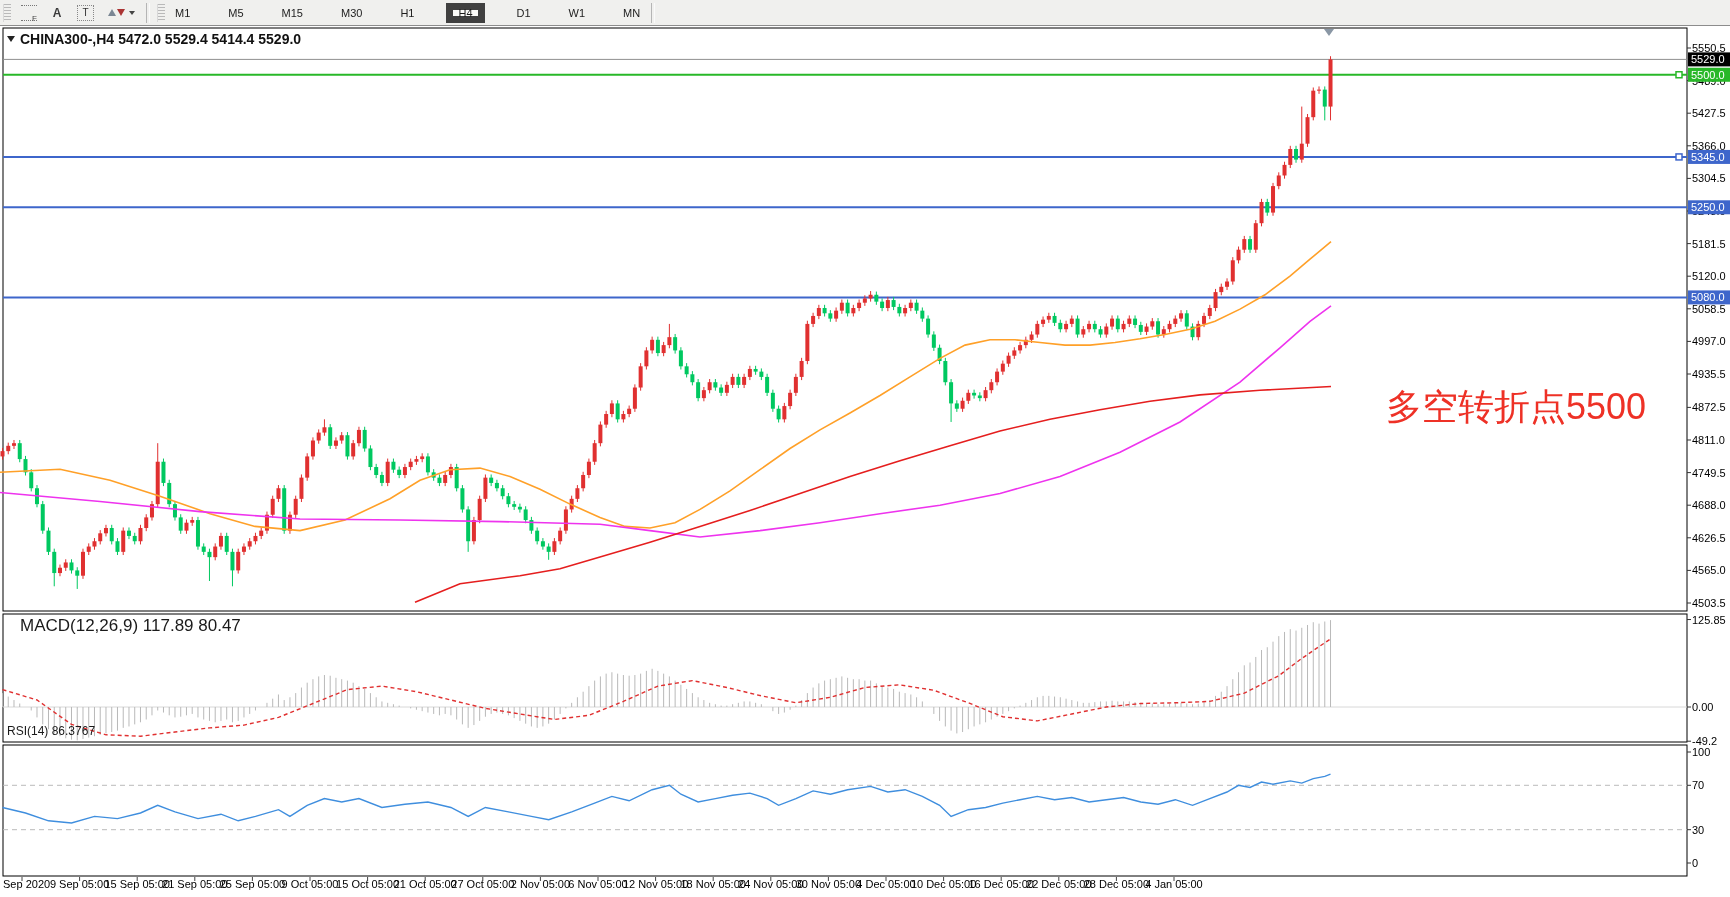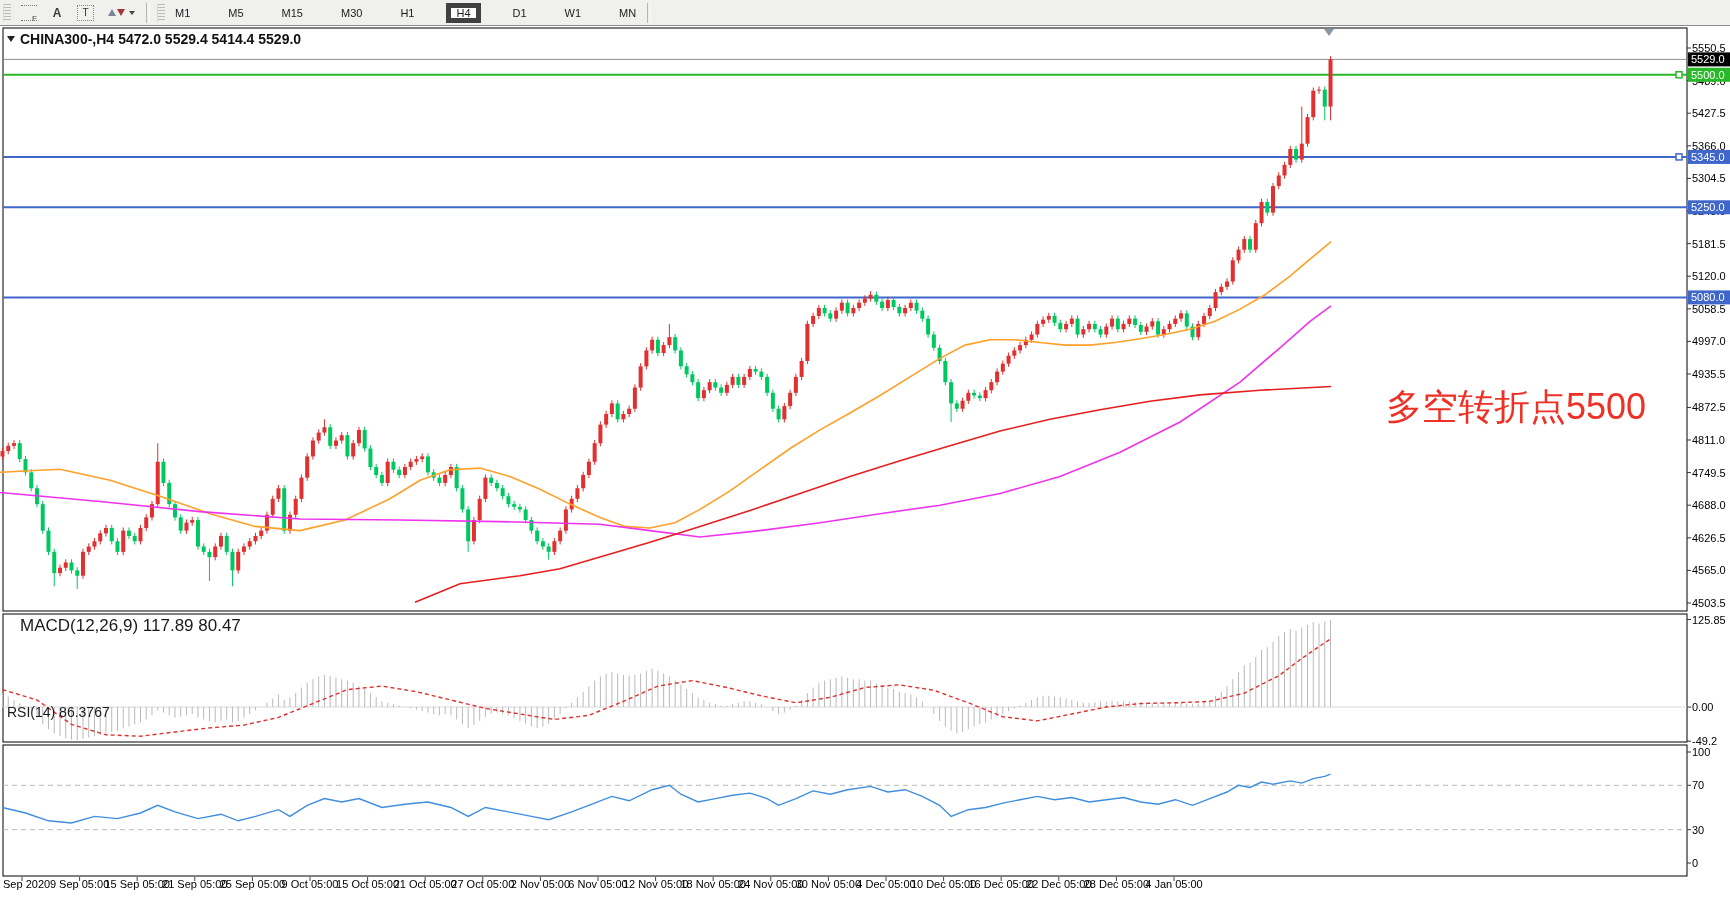--- a/index.html
+++ b/index.html
@@ -3,36 +3,36 @@
 <meta charset="utf-8">
 <style>
   html,body{margin:0;padding:0;background:#fff;font-family:"Liberation Sans",sans-serif;}
   #stage{position:relative;width:1730px;height:897px;overflow:hidden;background:#fff;}
   
   #toolbar{position:absolute;left:0;top:0;width:1730px;height:25px;background:#f0f0ee;
     border-bottom:1px solid #8c8c8c;display:flex;align-items:center;z-index:5;}
   .grip{width:7px;height:18px;margin:0 3px;background:repeating-linear-gradient(180deg,#b9b9b9 0 1px,#f0f0ee 1px 3px);border-left:1px solid #d8d8d8;}
   .tbtn{height:20px;min-width:24px;padding:0 5px;margin:0 1px;display:flex;align-items:center;justify-content:center;
     font-size:11px;color:#1c1c1c;background:transparent;border:1px solid transparent;box-sizing:border-box;cursor:default;}
-  .tbtn.active{background:#fbfbf9;border:5px solid #404040;}
+  .tbtn.active{background:#fbfbf9;border:7px solid #404040;}
   .sep{width:2px;height:20px;margin:0 4px;border-left:1px solid #b5b5b5;border-right:1px solid #fafafa;}
   .toolico{font-size:12px;font-weight:bold;color:#3c3c3c;}
   .fibbox{width:16px;height:14px;border-top:1px dotted #777;border-bottom:1px dotted #777;position:relative;font-size:8px;color:#444;}
   .fibbox span{position:absolute;right:0;bottom:-3px;}
   .tbox{width:15px;height:14px;border:1px dotted #888;font-size:10px;color:#333;display:flex;align-items:center;justify-content:center;}
   .arrowico{display:flex;align-items:center;}
   .arrowico .tri-up{width:0;height:0;border-left:4px solid transparent;border-right:4px solid transparent;border-bottom:7px solid #7a8794;margin-right:1px;}
   .arrowico .tri-dn{width:0;height:0;border-left:4px solid transparent;border-right:4px solid transparent;border-top:7px solid #a33;}
   .caret{width:0;height:0;border-left:3px solid transparent;border-right:3px solid transparent;border-top:4px solid #444;margin-left:4px;}
   
   #chart-title{position:absolute;left:7px;top:31px;font-size:14px;font-weight:bold;color:#111;z-index:3;display:flex;align-items:center;}
   #chart-title .tri{width:0;height:0;border-left:4px solid transparent;border-right:4px solid transparent;border-top:6px solid #222;margin-right:5px;}
   #chart-title .vals{font-weight:bold;margin-left:4px;}
   #macd-label{position:absolute;left:0;top:616px;font-size:17px;color:#1a1a1a;z-index:3;margin-left:20px;}
-  #rsi-label{position:absolute;left:7px;top:704px;font-size:14px;color:#1a1a1a;z-index:3;}
+  #rsi-label{position:absolute;left:7px;top:724px;font-size:12px;color:#1a1a1a;z-index:3;}
   #annotation{position:absolute;left:1386px;top:388px;font-size:36px;line-height:38px;color:#ee3126;z-index:3;white-space:nowrap;}
   #shift-marker{position:absolute;left:1324px;top:29px;width:0;height:0;z-index:3;
     border-left:5px solid transparent;border-right:5px solid transparent;border-top:7px solid #8a97a5;}
   svg text{font-family:"Liberation Sans",sans-serif;}
 </style>
 </head>
 <body>
 
 <div id="stage">
 

